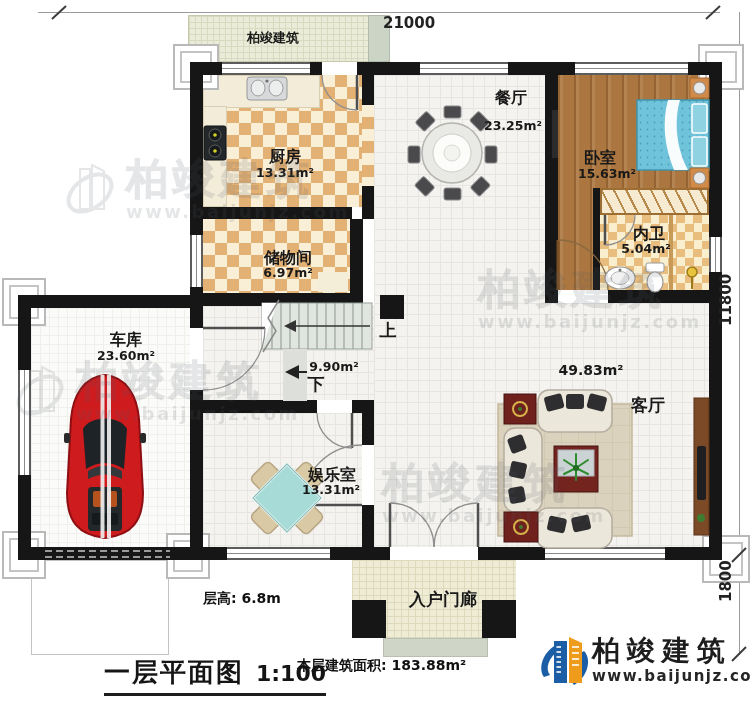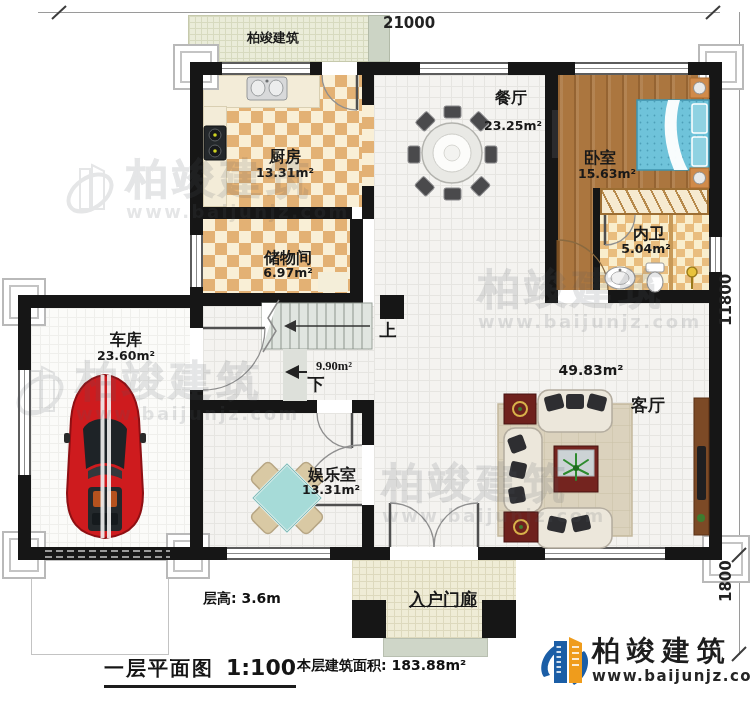--- a/index.html
+++ b/index.html
@@ -37,21 +37,21 @@
   .nm{font-size:16px;} .ar{font-size:12.5px;} .big{font-size:17px;}
   .dimtxt{position:absolute;font-weight:bold;color:#222;font-size:15px;z-index:40;white-space:nowrap;}
   .vert{transform-origin:0 0;transform:rotate(-90deg);}
   .dimline{position:absolute;background:#9a9a9a;z-index:4;}
   .wm{position:absolute;display:flex;align-items:center;gap:8px;opacity:.15;z-index:50;pointer-events:none;}
   .wm .t1{font-size:42px;font-weight:bold;color:#555b63;letter-spacing:5px;line-height:1;-webkit-text-stroke:1px #555b63;}
   .wm .t2{font-size:18px;font-weight:bold;color:#555b63;letter-spacing:2.5px;line-height:1.3;}
   .stats{position:absolute;z-index:40;font-weight:bold;color:#111;font-size:14px;line-height:1.55;}
   .titleblock{position:absolute;z-index:40;display:flex;align-items:baseline;gap:12px;
         border-bottom:3px solid #1c1c1c;padding-bottom:3px;}
-  .titleblock .t{font-size:20px;font-weight:bold;color:#151515;letter-spacing:2px;}
+  .titleblock .t{font-size:26px;font-weight:bold;color:#151515;letter-spacing:2px;}
   .titleblock .s{font-size:22px;font-weight:bold;color:#151515;}
   .brand{position:absolute;z-index:40;display:flex;align-items:center;gap:8px;}
   .brand .c{font-size:28px;font-weight:bold;color:#1d1d1d;letter-spacing:7px;line-height:1.1;}
   .brand .w{font-size:15px;font-weight:bold;color:#262626;letter-spacing:1.5px;}
   svg.overlay{position:absolute;left:0;top:0;z-index:30;}
 </style>
 </head>
 <body>
 
 <div id="plan">
@@ -429,27 +429,27 @@
   <div class="lbl nm" style="left:126px;top:330px;">车库</div>
   <div class="lbl ar" style="left:126px;top:348px;">23.60m²</div>
 
   <div class="lbl nm" style="left:332px;top:465px;">娱乐室</div>
   <div class="lbl ar" style="left:331px;top:482px;">13.31m²</div>
 
   <div class="lbl ar" style="left:591px;top:362px;font-size:14px;">49.83m²</div>
   <div class="lbl big" style="left:648px;top:394px;">客厅</div>
 
   <div class="lbl big" style="left:388px;top:319px;">上</div>
-  <div class="lbl ar" style="left:334px;top:359px;font-family:Liberation Serif, serif;">9.90m²</div>
+  <div class="lbl ar" style="left:334px;top:359px;">9.90m²</div>
   <div class="lbl big" style="left:316px;top:373px;">下</div>
 
-  <div class="lbl big" style="left:443px;top:588px;text-decoration:underline;">入户门廊</div>
+  <div class="lbl big" style="left:443px;top:588px;">入户门廊</div>
 
   <div class="stats" style="left:203px;top:588px;">
-    <div>层高: 3.6m</div>
+    <div>层高: 6.8m</div>
   </div>
 
   <div class="titleblock" style="left:104px;top:655px;">
     <span class="t">一层平面图</span>
     <span class="s">1:100</span>
   </div>
 
   <div class="stats" style="left:297px;top:655px;">
     <div>本层建筑面积: 183.88m²</div>
   </div>

